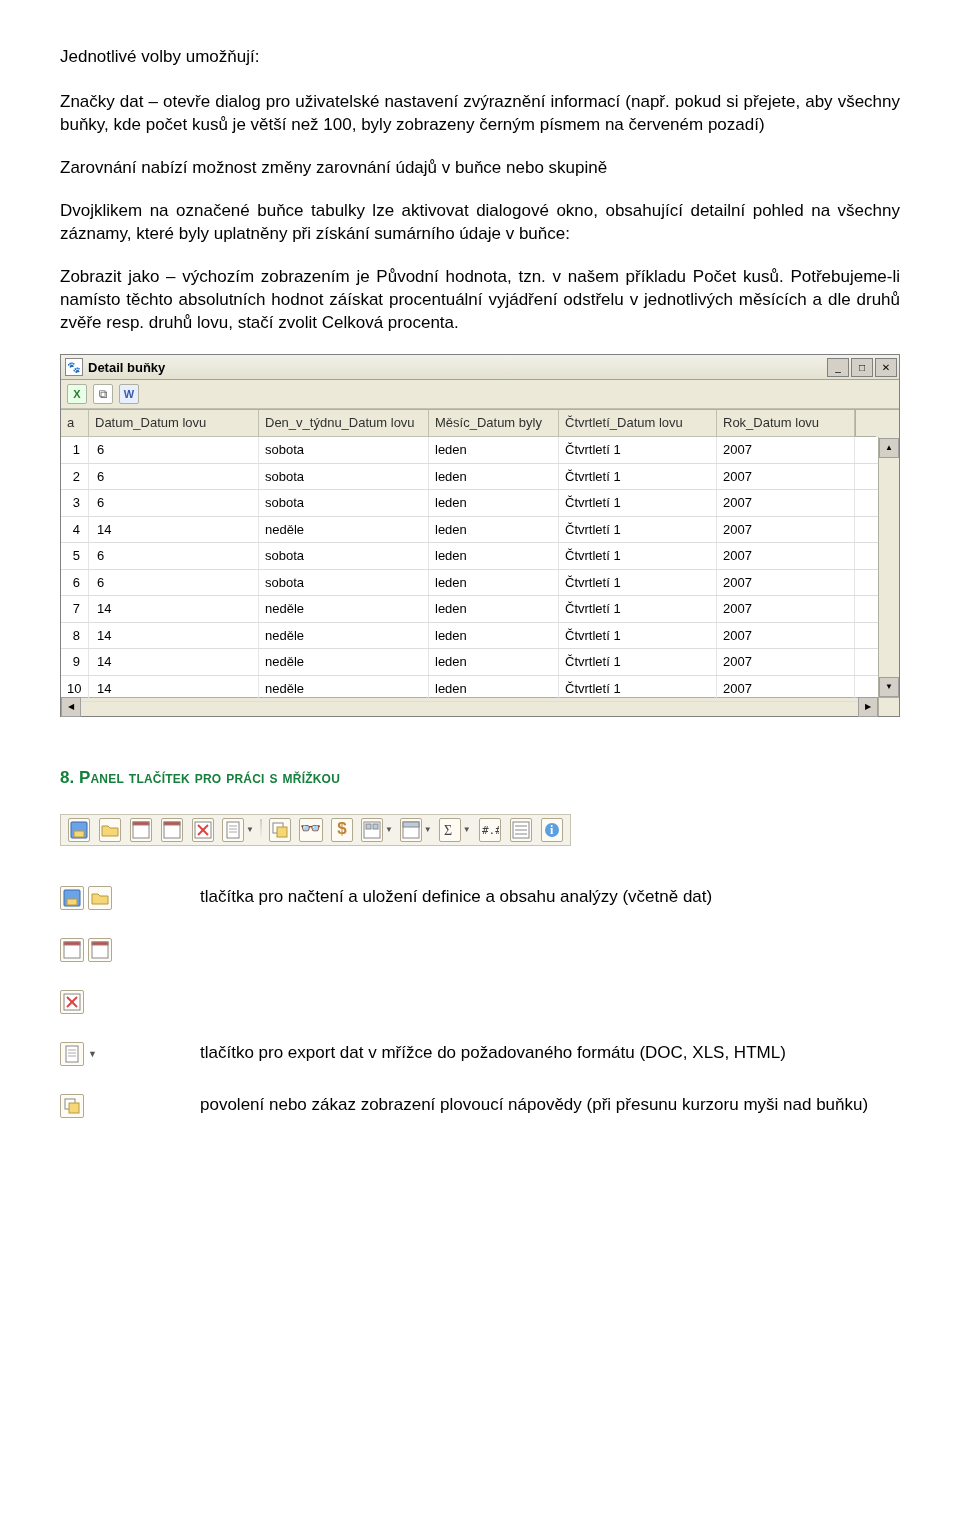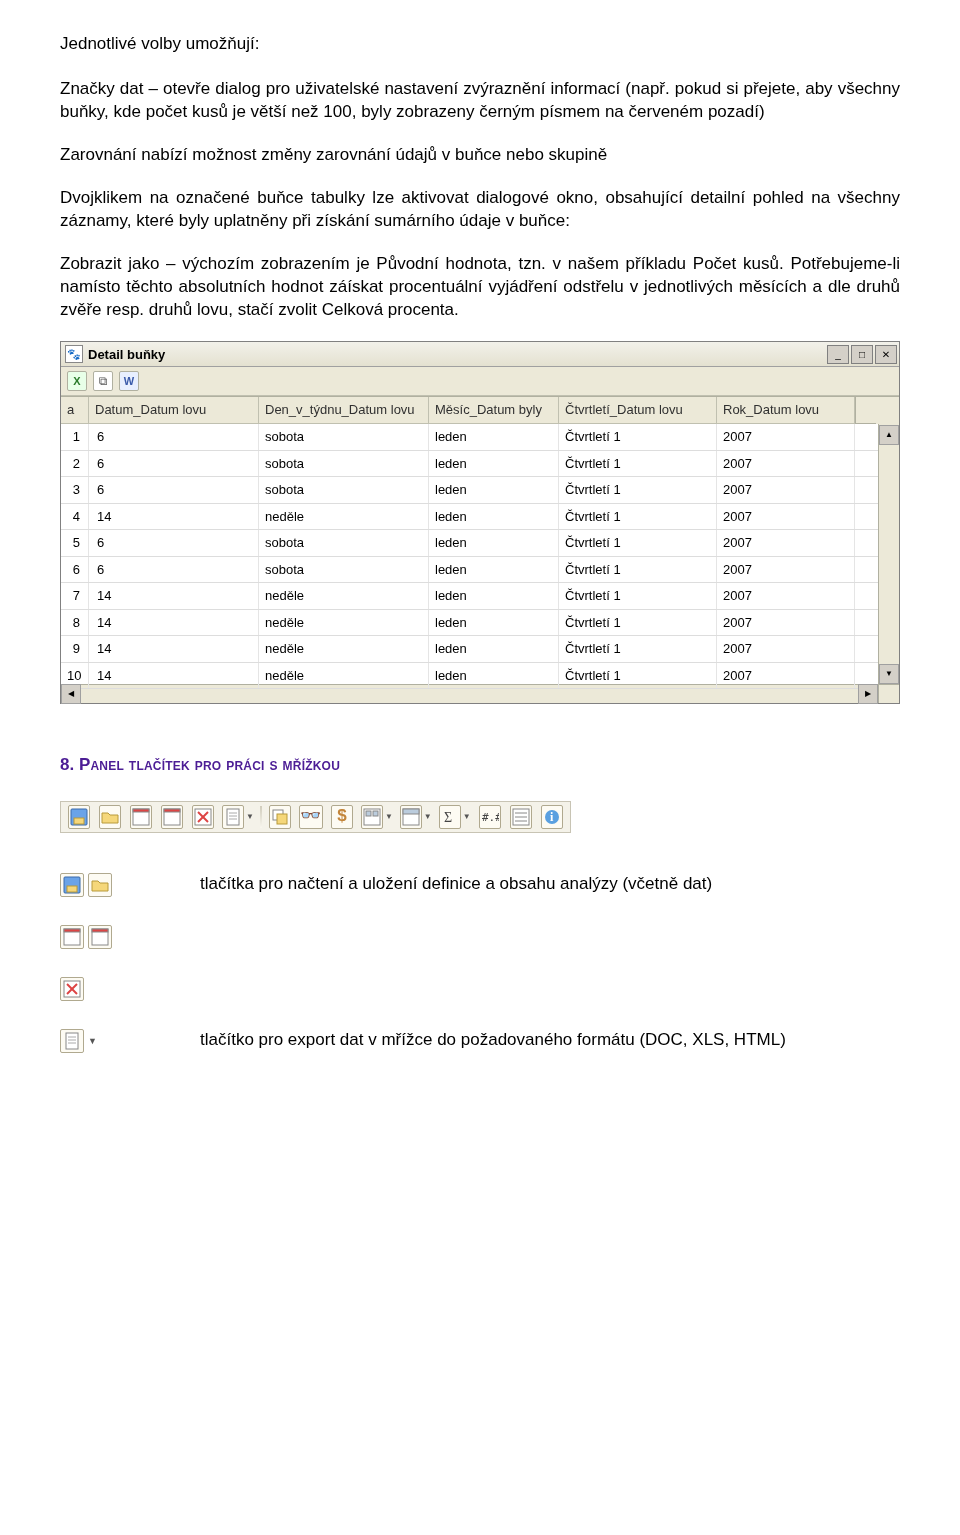--- a/index.html
+++ b/index.html
@@ -1,17 +1,17 @@
 <!DOCTYPE html>
 <html><head>
 <meta charset="utf-8">
 <style>
   html,body{margin:0;padding:0;background:#fff;font-family:Verdana,Arial,sans-serif;color:#000;}
   .page{width:960px;margin:0 auto;padding:30px 60px 60px 60px;box-sizing:border-box;font-size:17px;line-height:1.35;}
-  .para{text-align:justify;margin:3px 0 20px 0;}
+  .para{text-align:justify;margin:16px 0 20px 0;}
   .lead{margin-bottom:22px;}
   .window{margin:8px 0 40px 0;border:1px solid #808080;background:#ece9d8;font-family:Tahoma,Arial,sans-serif;font-size:13px;color:#000;}
   .titlebar{display:flex;align-items:center;justify-content:space-between;height:24px;background:linear-gradient(#f2f1ea,#e4e1d0);border-bottom:1px solid #a0a0a0;}
   .titlebar-left{display:flex;align-items:center;gap:5px;padding-left:4px;font-weight:bold;}
   .paw{width:16px;height:16px;display:flex;align-items:center;justify-content:center;background:#fff;border:1px solid #888;font-size:11px;}
   .win-controls{display:flex;gap:2px;padding-right:2px;}
   .win-btn{width:20px;height:17px;border:1px solid #808080;background:#d4d0c8;display:flex;align-items:center;justify-content:center;font-size:10px;font-family:Arial;}
   .win-toolbar{display:flex;align-items:center;gap:6px;padding:4px 6px;background:#ece9d8;border-bottom:1px solid #c0c0b0;}
   .tb-ico{width:18px;height:18px;display:flex;align-items:center;justify-content:center;border:1px solid #b0b0a0;border-radius:2px;cursor:pointer;}
   .tb-excel{background:#e8ffe8;color:#2a7a2a;font-size:11px;font-weight:bold;}
@@ -33,21 +33,21 @@
   .gc.col-a{text-align:right;padding-right:8px;}
   .gc.col-b{text-align:left;padding-left:8px;}
   .vscroll{width:20px;background:#ece9d8;border-left:1px solid #b0b0a0;display:flex;flex-direction:column;align-items:center;}
   .sbtn{width:18px;height:18px;border:1px solid #a0a0a0;background:#d4d0c8;display:flex;align-items:center;justify-content:center;font-size:8px;margin-top:1px;}
   .hscroll{display:flex;align-items:center;justify-content:space-between;height:18px;background:#ece9d8;border-top:1px solid #b0b0a0;}
   .hsspace{flex:1;}
   .corner{width:20px;height:18px;background:#ece9d8;border-left:1px solid #b0b0a0;}
   .grid-area{display:flex;}
   .grid-left{flex:1;}
   .h2-num{display:inline;}
-  .h2{font-size:17px;font-weight:bold;color:#4c1d95;margin:50px 0 18px 0;}
+  .h2{font-size:17px;font-weight:bold;color:#15803d;margin:50px 0 18px 0;}
   .h2 .caps{font-variant:small-caps;letter-spacing:.2px;}
   .toolbar-strip{display:inline-flex;align-items:center;gap:1px;padding:2px 3px;background:#f4f2e9;border:1px solid #c8c4b4;margin:6px 0 40px 0;font-family:Tahoma,sans-serif;}
   .tbtn{height:24px;min-width:24px;padding:0 2px;display:flex;align-items:center;justify-content:center;border:1px solid transparent;border-radius:2px;cursor:pointer;position:relative;}
   .sep{width:2px;height:22px;background:linear-gradient(#d0ccbc,#f8f6ee);margin:0 2px;}
   .drop-arrow{font-size:8px;color:#555;margin-left:2px;}
   .mini{width:22px;height:22px;display:flex;align-items:center;justify-content:center;}
   .desc-table{display:flex;flex-direction:column;gap:28px;}
   .desc-row{display:flex;align-items:flex-start;}
   .desc-icons{width:140px;flex:0 0 140px;display:flex;gap:4px;align-items:center;}
   .desc-text{flex:1;font-size:17px;text-align:justify;}
@@ -436,16 +436,27 @@
                 <line x1="5" y1="8" x2="13" y2="8"></line>
                 <line x1="5" y1="11" x2="13" y2="11"></line>
               </g>
             </svg>
           </span>
       <span style="font-size:9px;color:#555;align-self:center">▼</span>
     </div>
     <div class="desc-text">tlačítko pro export dat v mřížce do požadovaného formátu (DOC, XLS, HTML)</div>
   </div>
 
+  <div class="desc-row">
+    <div class="desc-icons">
+      <span class="ic ic-copy">
+            <svg viewBox="0 0 18 18">
+              <rect x="2" y="2" width="10" height="10"></rect>
+              <rect class="b" x="6" y="6" width="10" height="10"></rect>
+            </svg>
+          </span>
+    </div>
+    <div class="desc-text">povolení nebo zákaz zobrazení plovoucí nápovědy (při přesunu kurzoru myši nad buňku)</div>
+  </div>
 
 </div>
 
 </div>
 
 </body></html>

